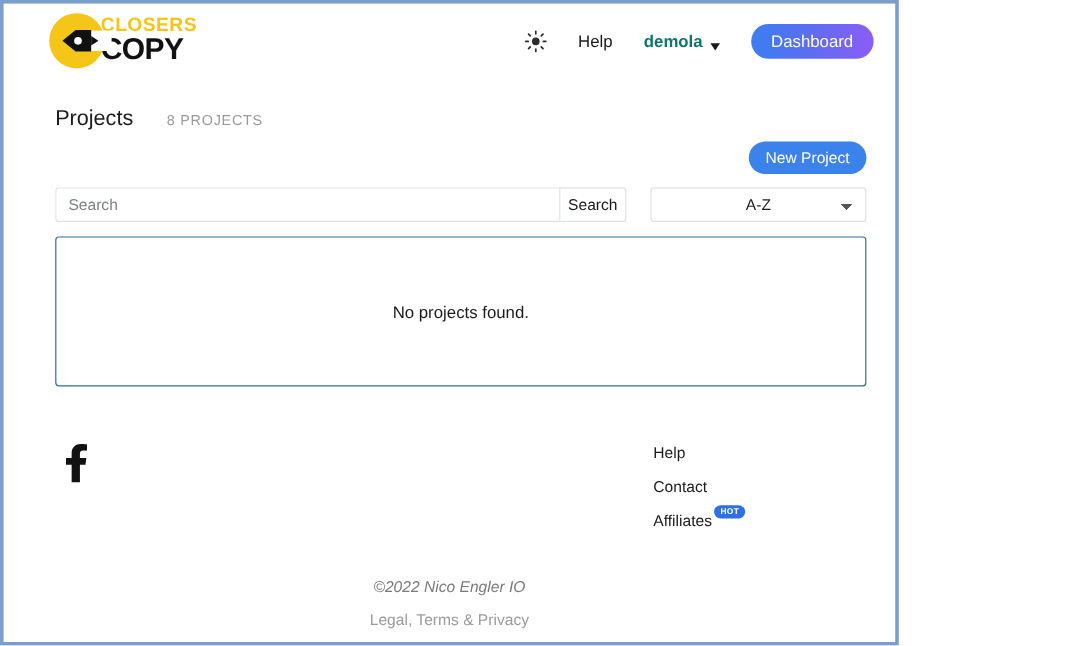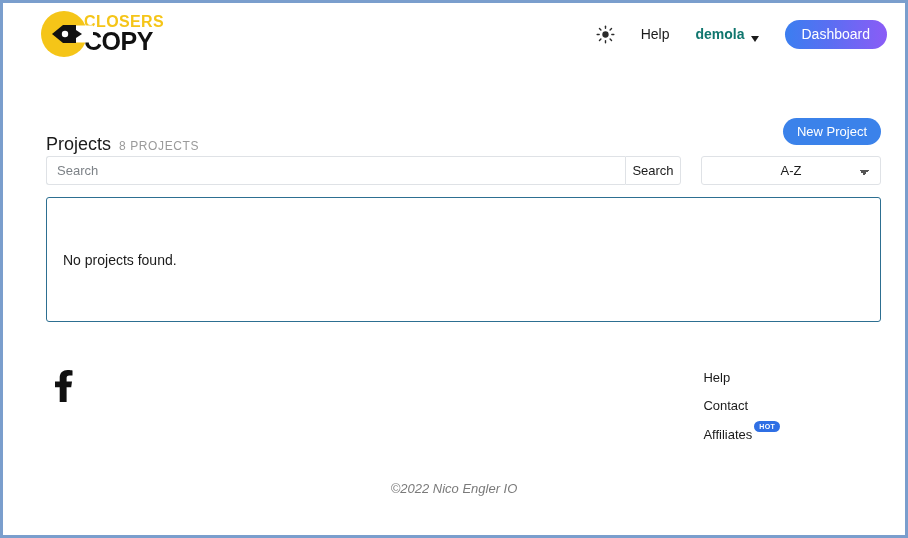--- a/index.html
+++ b/index.html
@@ -7,21 +7,21 @@
   html, body {
     width: 908px;
     height: 538px;
     overflow: hidden;
     background: #ffffff;
     font-family: "Liberation Sans", sans-serif;
   }
 
   .page-frame {
     position: relative;
-    width: 908px;
+    width: 749px;
     height: 538px;
     background: #ffffff;
     border: 3px solid #7a9ecd;
     overflow: hidden;
   }
 
   
   .header {
     position: absolute;
     top: 0; left: 0; right: 0;
@@ -143,22 +143,21 @@
     cursor: pointer;
   }
 
   
   .title-row {
     position: absolute;
     top: 85px;
     left: 43px;
     display: flex;
     align-items: baseline;
-    gap: 8px;
-    margin-top: 46px;
+    gap: 28px;
   }
   .page-title {
     font-size: 18px;
     color: #1b1b1b;
     font-weight: normal;
   }
   .project-count {
     font-size: 12px;
     color: #9a9a9a;
     letter-spacing: 0.6px;
@@ -248,23 +247,23 @@
     position: absolute;
     top: 194px;
     left: 43px;
     right: 24px;
     height: 125px;
     border: 1px solid #2d6f91;
     border-radius: 3px;
     background: #ffffff;
     display: flex;
     flex-direction: column;
+    align-items: center;
     justify-content: center;
     gap: 23px;
-    padding-left: 16px;
   }
   .empty-line {
     font-size: 14px;
     color: #1b1b1b;
   }
   .empty-line b { font-weight: bold; }
 
   
   .footer {
     position: absolute;
@@ -407,15 +406,16 @@
 
     <div class="footer-links">
       <a class="footer-link">Help</a>
       <a class="footer-link">Contact</a>
       <a class="footer-link"><span>Affiliates</span><span class="hot-badge">HOT</span></a>
     </div>
   </div>
 
   <div class="copyright-block">
     <div class="copy-line">©2022 Nico Engler IO</div>
+    <div class="legal-line">Legal, Terms &amp; Privacy</div>
   </div>
 
 </div>
 
 </body></html>

